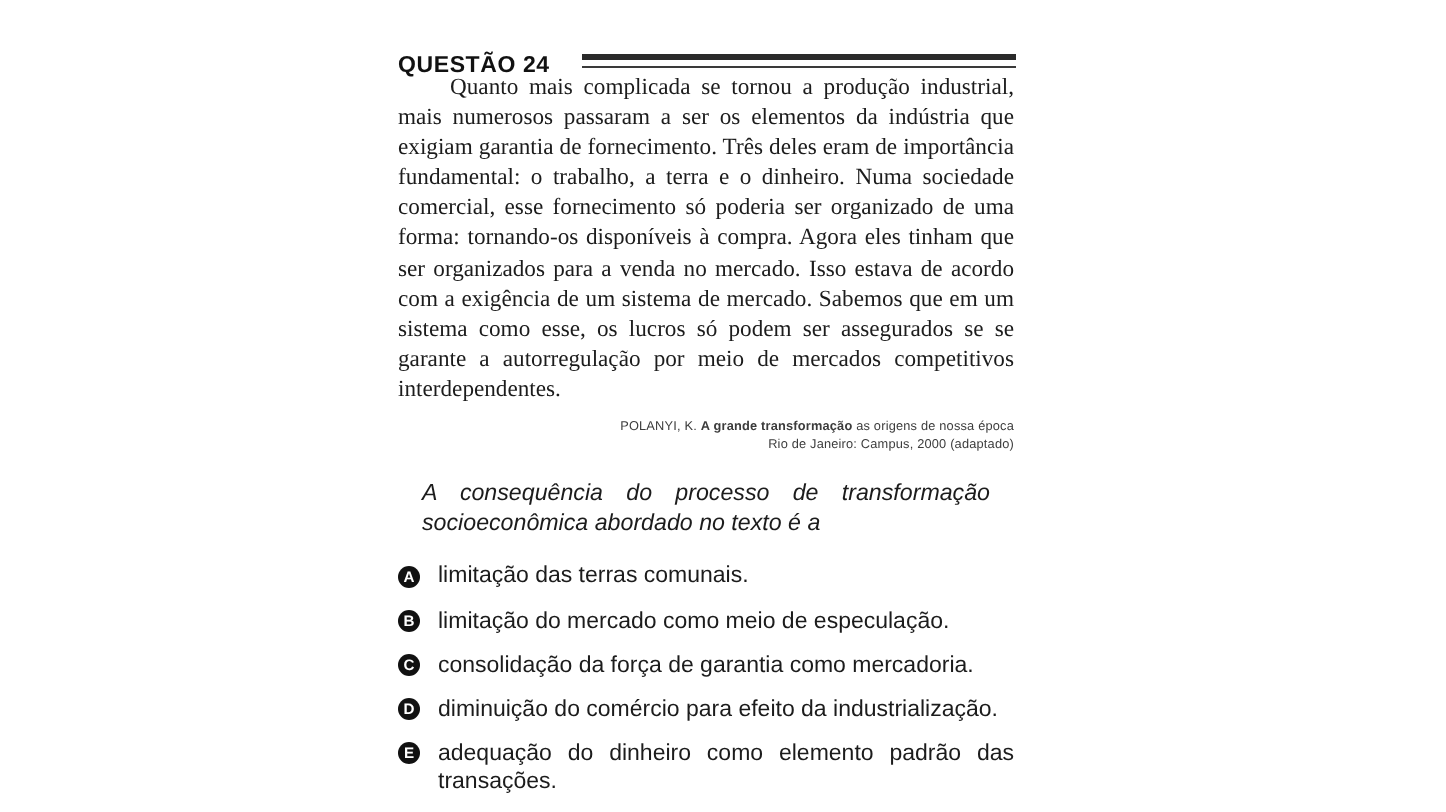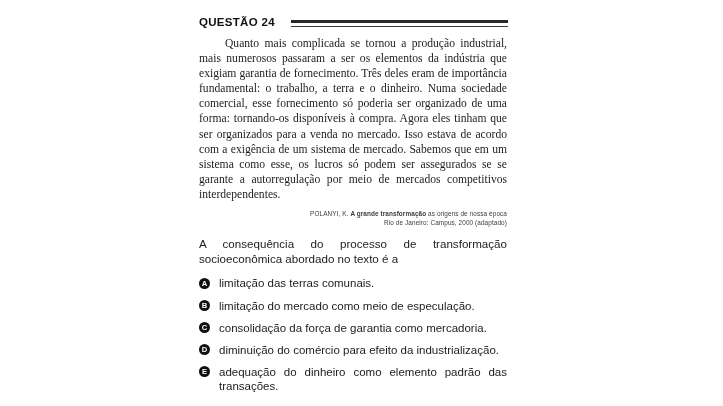--- a/index.html
+++ b/index.html
@@ -28,21 +28,21 @@
   .column {
     position: absolute;
     left: 199px;
     top: 0;
     width: 308px;
   }
 
   
   .question-header {
     display: flex;
-    align-items: flex-end;
+    align-items: flex-start;
     height: 28px;
     padding-top: 27px;
     box-sizing: border-box;
   }
   .question-label {
     font-size: 11.5px;
     font-weight: bold;
     letter-spacing: 0.3px;
     white-space: nowrap;
     color: #111111;
@@ -106,21 +106,22 @@
   
   .stem {
     margin-top: 9px;
     font-size: 11.6px;
     line-height: 15.1px;
     text-align: justify;
     text-justify: inter-word;
     color: #1c1c1c;
   }
   .stem p {
-    margin: 0;
+    margin: 12px;
+    font-style: italic;
   }
 
   
   .options {
     margin-top: 10px;
     list-style: none;
     padding: 0;
   }
   .option {
     display: flex;

